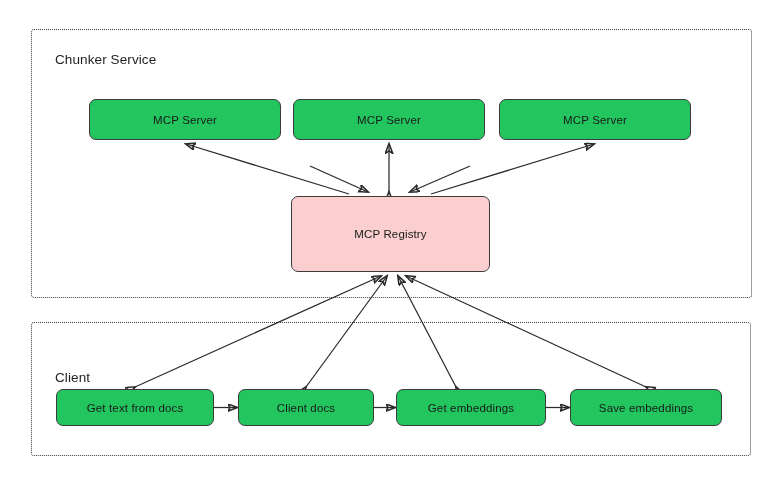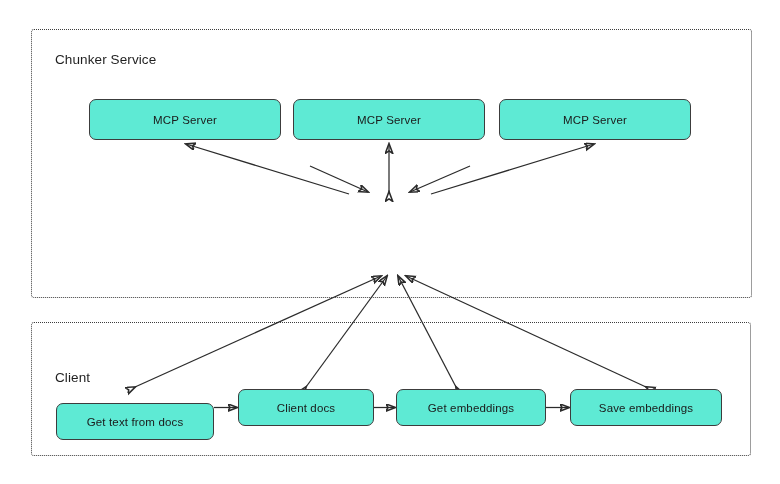--- a/index.html
+++ b/index.html
@@ -54,38 +54,38 @@
   #label-client {
     left: 55px;
     top: 345px;
     margin-top: 25px;
   }
   .node {
     position: absolute;
     box-sizing: border-box;
     border: 1.3px solid #3c3c3c;
     border-radius: 7px;
-    background: #5eead4;
+    background: #22c55e;
     display: flex;
     align-items: center;
     justify-content: center;
     font-size: 11.5px;
     color: #1a1a1a;
     letter-spacing: 0.15px;
     white-space: nowrap;
   }
   .node.registry {
     background: #fbcfcf;
     border-color: #3c3c3c;
   }
   #node-mcp-server-1 { left: 89px;  top: 99px;  width: 192px; height: 41px; }
   #node-mcp-server-2 { left: 293px; top: 99px;  width: 192px; height: 41px; }
   #node-mcp-server-3 { left: 499px; top: 99px;  width: 192px; height: 41px; }
   #node-mcp-registry { left: 291px; top: 196px; width: 199px; height: 76px; }
-  #node-get-text     { left: 56px;  top: 403px; width: 158px; height: 37px; }
+  #node-get-text     { left: 56px;  top: 389px; width: 158px; height: 37px; }
   #node-chunks-docs  { left: 238px; top: 389px; width: 136px; height: 37px; }
   #node-get-embed    { left: 396px; top: 389px; width: 150px; height: 37px; }
   #node-save-embed   { left: 570px; top: 389px; width: 152px; height: 37px; }
   svg#edges {
     position: absolute;
     left: 0;
     top: 0;
     width: 780px;
     height: 484px;
     pointer-events: none;
@@ -139,20 +139,23 @@
   <div class="node" id="node-mcp-server-1">
     <span>MCP Server</span>
   </div>
   <div class="node" id="node-mcp-server-2">
     <span>MCP Server</span>
   </div>
   <div class="node" id="node-mcp-server-3">
     <span>MCP Server</span>
   </div>
 
+  <div class="node registry" id="node-mcp-registry">
+    <span>MCP Registry</span>
+  </div>
 
   <div class="node" id="node-get-text">
     <span>Get text from docs</span>
   </div>
   <div class="node" id="node-chunks-docs">
     <span>Client docs</span>
   </div>
   <div class="node" id="node-save-embed">
     <span>Save embeddings</span>
   </div>

